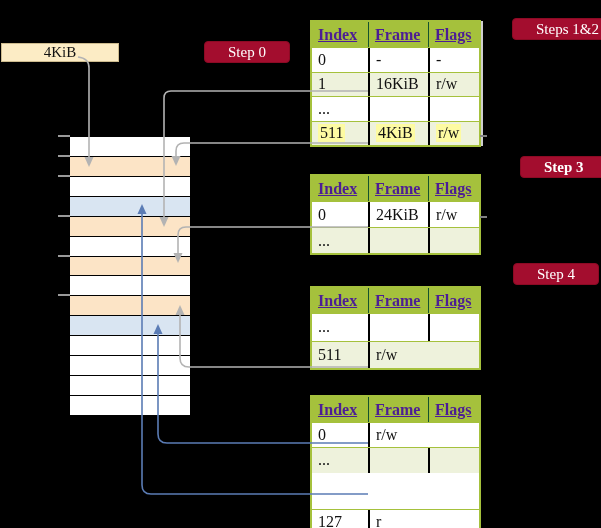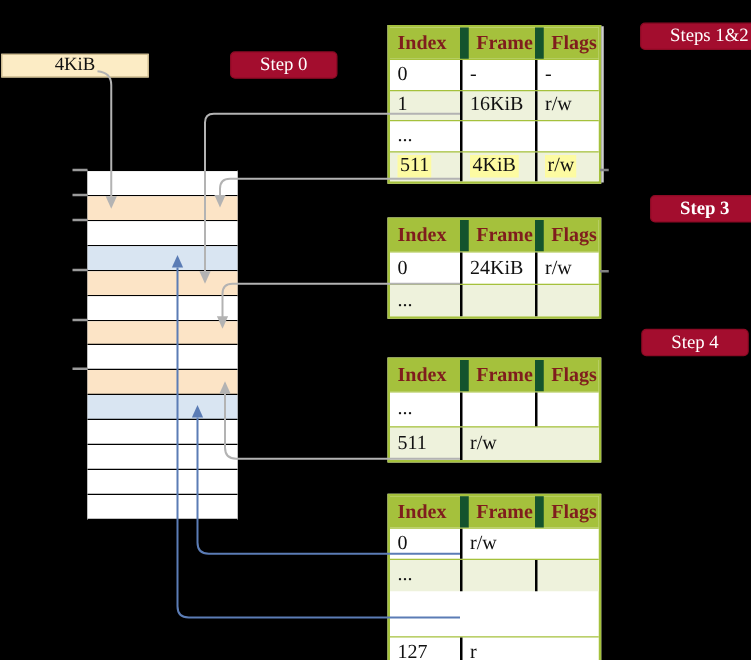--- a/index.html
+++ b/index.html
@@ -4,36 +4,36 @@
 <style>
   html,body{margin:0;padding:0;background:#000;}
   #canvas{position:relative;width:601px;height:528px;background:var(--bg,#000);overflow:hidden;
           font-family:"Liberation Serif","DejaVu Serif",serif;}
   
   .label-box{position:absolute;left:1px;top:43px;width:116px;height:17px;background:var(--cream,#fcecc5);
              border:1px solid #cdbb8e;color:#111;font-size:15px;display:flex;align-items:center;justify-content:center;z-index:2;}
   
   .badge{position:absolute;background:var(--red,#a30d2e);color:#fff;font-size:15px;line-height:16px;
          padding:2px 23px;border-radius:4px;border:1px solid #8c0a24;white-space:nowrap;z-index:2;}
-  #badge-0{left:184px;top:41px;}
+  #badge-0{left:204px;top:41px;}
   #badge-1{left:512px;top:18px;}
   #badge-2{left:520px;top:156px;font-weight:bold;}
   #badge-3{left:513px;top:263px;}
   
   #memcol{position:absolute;left:70px;top:136px;width:120px;border-top:1px solid #000;background:#fff;z-index:1;}
   .mrow{height:18.93px;border-bottom:1px solid #000;}
   .mrow.white{background:#ffffff;}
   .mrow.orange{background:var(--orange,#fce4c6);}
   .mrow.blue{background:var(--bluerow,#d9e5f2);}
   .tick{position:absolute;left:58px;width:12px;height:2px;background:#9a9a9a;z-index:1;}
   
   .ptable{position:absolute;left:310px;width:171px;border:2px solid var(--green,#a5c13c);background:#fff;box-sizing:border-box;z-index:1;}
   .thead{display:flex;height:25px;background:var(--green,#a5c13c);}
-  .hc{color:#7f1d1d;font-weight:bold;font-size:16px;display:flex;align-items:center;padding-left:6px;box-sizing:border-box;}
-  .hc + .hc{border-left:7px solid #14532d;}
+  .hc{color:#4c1d95;font-weight:bold;font-size:16px;display:flex;align-items:center;padding-left:6px;box-sizing:border-box;text-decoration:underline;}
+  .hc + .hc{border-left:1px solid #14532d;}
   .trow{display:flex;box-sizing:border-box;border-top:1px solid var(--green,#a5c13c);}
   .trow.green{background:var(--rowgreen,#eef2dc);}
   .tc{font-size:16px;color:#111;display:flex;align-items:center;padding-left:6px;box-sizing:border-box;overflow:hidden;}
   .tc + .tc{border-left:2px solid #000;}
   .c0{width:56px;}.c1{width:60px;}.c2{width:51px;}
   .hl{background:var(--hlyellow,#fdfba2);padding:0 2px;}
   
   #overlay{position:absolute;left:0;top:0;z-index:5;pointer-events:none;}
   .gline{fill:none;stroke:var(--grayline,#b3b3b3);stroke-width:1.6;}
   .bline{fill:none;stroke:var(--blueline,#5b7cb5);stroke-width:1.6;}

